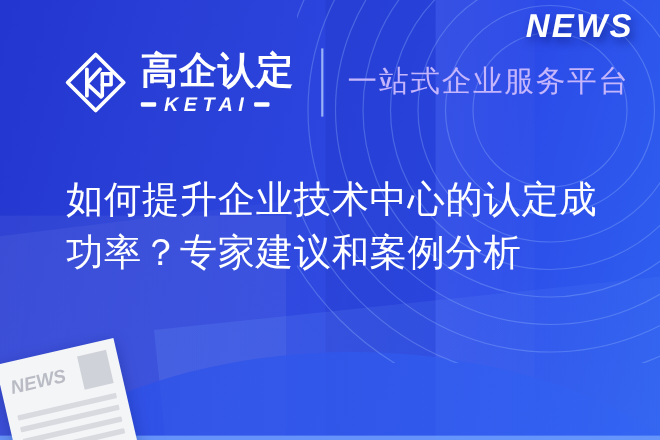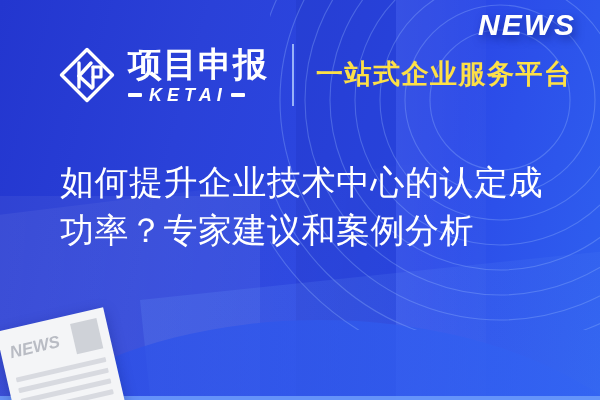--- a/index.html
+++ b/index.html
@@ -163,23 +163,23 @@
   }
   .divider {
     width: 2px;
     height: 62px;
     background: rgba(190,215,255,0.75);
     margin: 0 22px 0 24px;
     flex: 0 0 2px;
   }
   .taglines { display: flex; flex-direction: column; justify-content: center; }
   .tagline-main {
-    color: #fde047;
+    color: #c4b5fd;
     font-size: 27px;
-    font-weight: 700;
+    font-weight: 400;
     letter-spacing: 1.5px;
     line-height: 1.15;
     white-space: nowrap;
   }
   .tagline-sub {
     color: #ffffff;
     font-size: 19px;
     font-weight: 400;
     letter-spacing: 1px;
     line-height: 1.2;
@@ -300,21 +300,21 @@
           <path d="M21 30 L34 42"></path>
         </g>
         <g fill="none" stroke="#ffffff" stroke-width="3.2" stroke-linecap="round" stroke-linejoin="round">
           <path d="M35 21 L35 41"></path>
           <path d="M35 21 L43 21 L43 31 L35 31"></path>
         </g>
       </svg>
     </div>
 
     <div class="logo-wordmark">
-      <div class="logo-cn">项目申报</div>
+      <div class="logo-cn">高企认定</div>
       <div class="logo-en-row">
         <span class="logo-dash"></span>
         <span class="logo-en">KETAI</span>
         <span class="logo-dash"></span>
       </div>
     </div>
 
     <div class="divider"></div>
 
     <div class="taglines">

